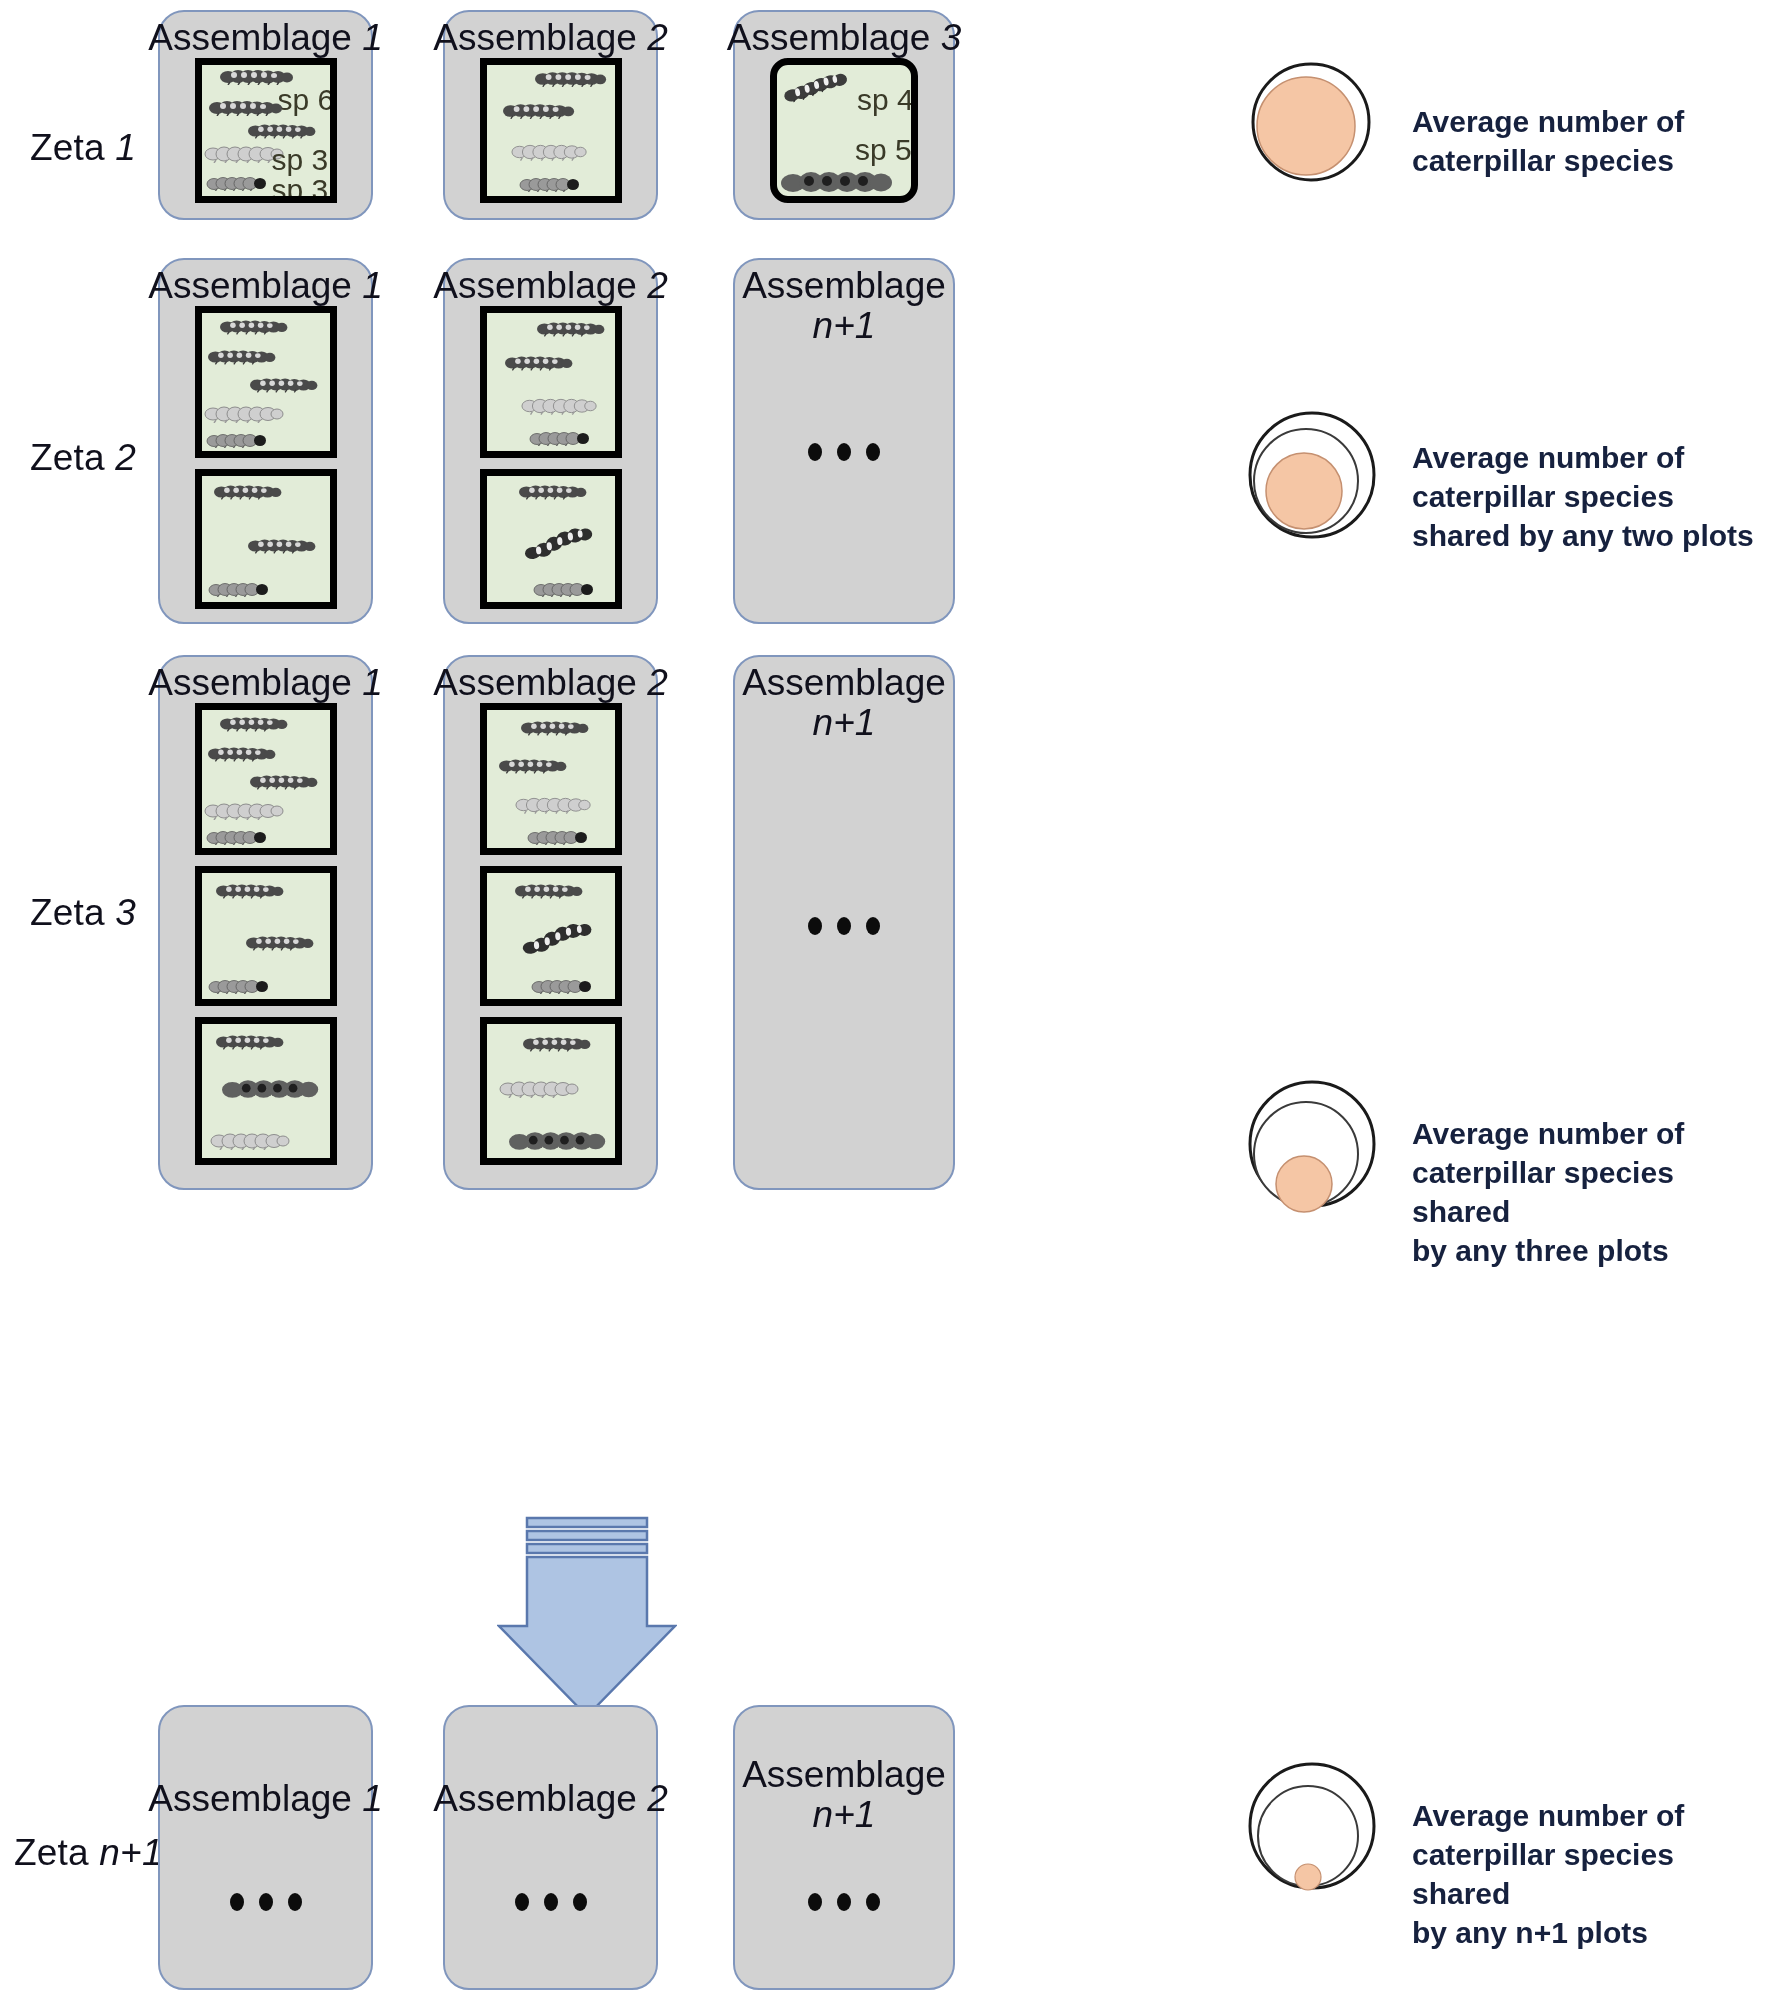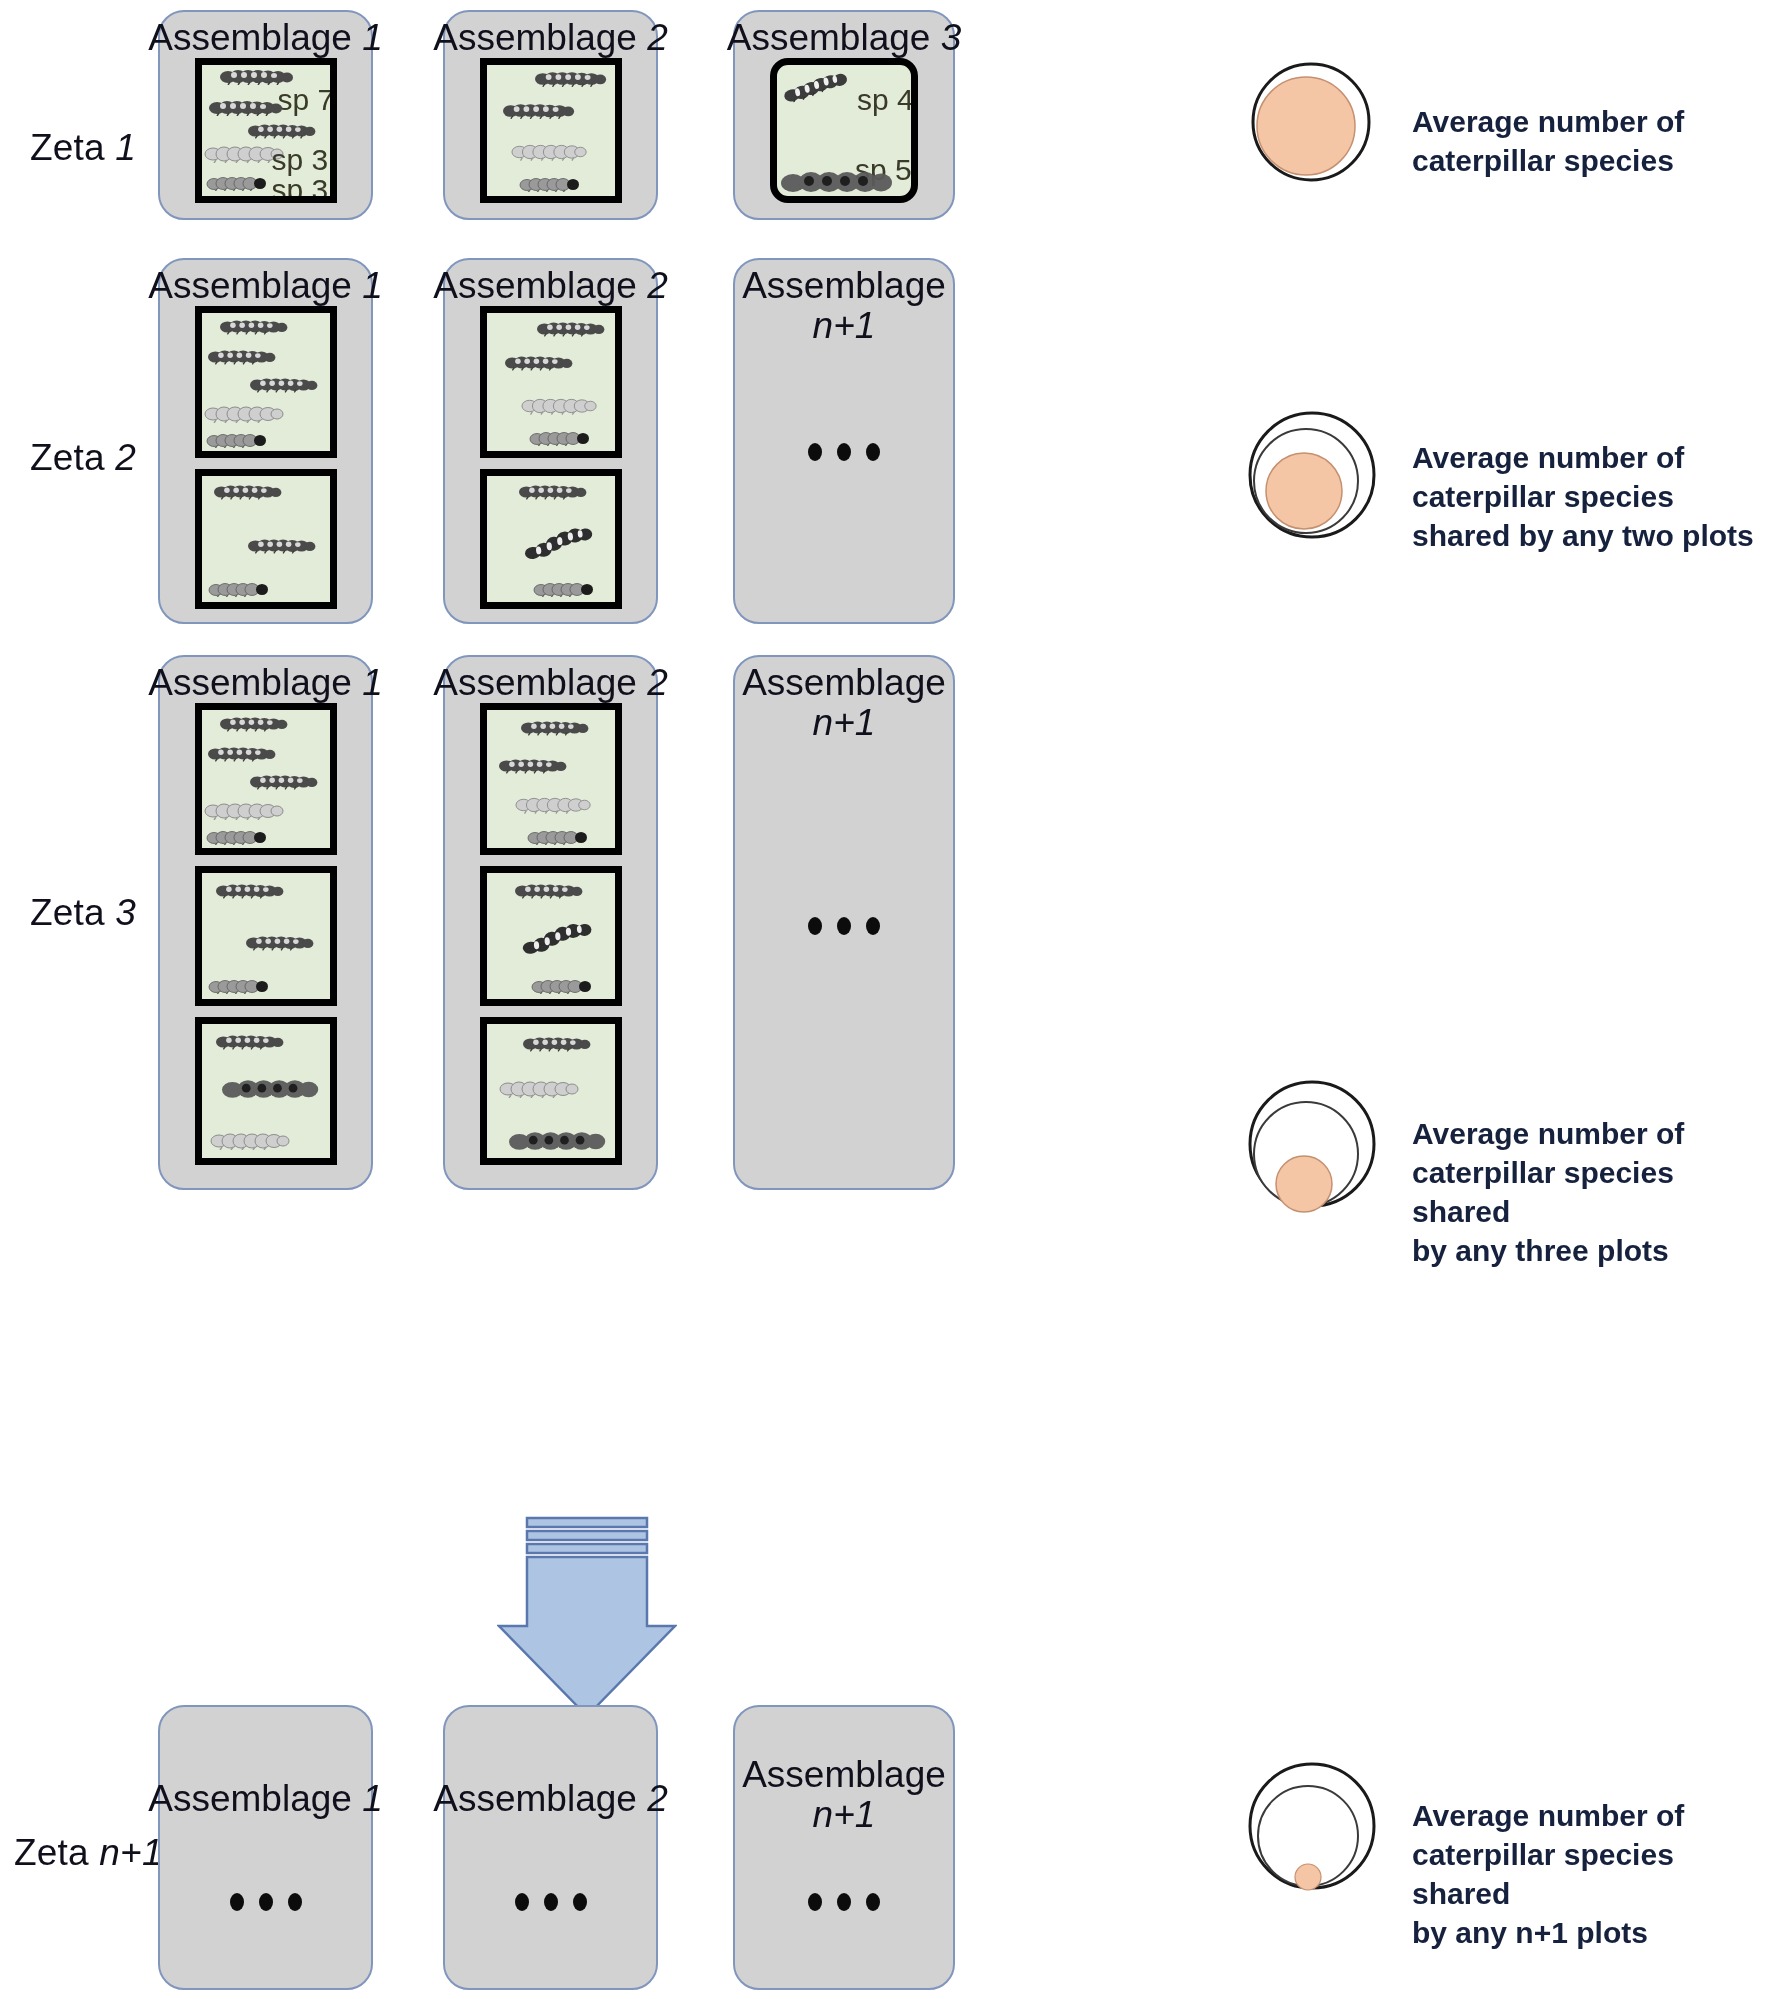--- a/index.html
+++ b/index.html
@@ -166,21 +166,21 @@
               <g stroke="#3a3a3a" stroke-width="1.4">
                 <path d="M10 13 l-2 3"></path>
                 <path d="M20 13 l-2 3"></path>
                 <path d="M30 13 l-2 3"></path>
                 <path d="M40 13 l-2 3"></path>
                 <path d="M50 13 l-2 3"></path>
                 <path d="M59 13 l-2 3"></path>
               </g>
             </svg>
         </div>
-        <div class="sp-label" style="left:76px; top:18px;">sp 7</div>
+        <div class="sp-label" style="left:76px; top:18px;">sp 6</div>
         <div class="cat" style="left:7px; top:35px;">
           <svg width="78" height="16" viewBox="0 0 78 16">
               <g fill="#4a4a4a">
                 <ellipse cx="8" cy="8" rx="8" ry="6"></ellipse>
                 <ellipse cx="18" cy="7.5" rx="8" ry="6.5"></ellipse>
                 <ellipse cx="28" cy="7.5" rx="8" ry="6.5"></ellipse>
                 <ellipse cx="38" cy="7.5" rx="8" ry="6.5"></ellipse>
                 <ellipse cx="48" cy="8" rx="8" ry="6.5"></ellipse>
                 <ellipse cx="58" cy="8" rx="7.5" ry="6"></ellipse>
                 <ellipse cx="67" cy="8.5" rx="6" ry="5"></ellipse>
@@ -407,21 +407,21 @@
               </g>
               <g stroke="#2c2c2c" stroke-width="1.3">
                 <path d="M10 18 l-2 2.5"></path>
                 <path d="M20 17 l-2 2.5"></path>
                 <path d="M30 15 l-2 2.5"></path>
                 <path d="M40 13 l-2 2.5"></path>
               </g>
             </svg>
         </div>
         <div class="sp-label" style="left:80px; top:18px;">sp 4</div>
-        <div class="sp-label" style="left:78px; top:88px;">sp 5</div>
+        <div class="sp-label" style="left:78px; top:68px;">sp 5</div>
         <div class="cat" style="left:4px; top:104px;">
           <svg width="120" height="26" viewBox="0 0 120 26">
               <g fill="#5a5a5a" opacity="0.95">
                 <ellipse cx="12" cy="14" rx="12" ry="9"></ellipse>
                 <ellipse cx="30" cy="13" rx="12" ry="10"></ellipse>
                 <ellipse cx="48" cy="13" rx="12" ry="10"></ellipse>
                 <ellipse cx="66" cy="13" rx="12" ry="10"></ellipse>
                 <ellipse cx="84" cy="13" rx="12" ry="10"></ellipse>
                 <ellipse cx="100" cy="13.5" rx="11" ry="9"></ellipse>
               </g>

